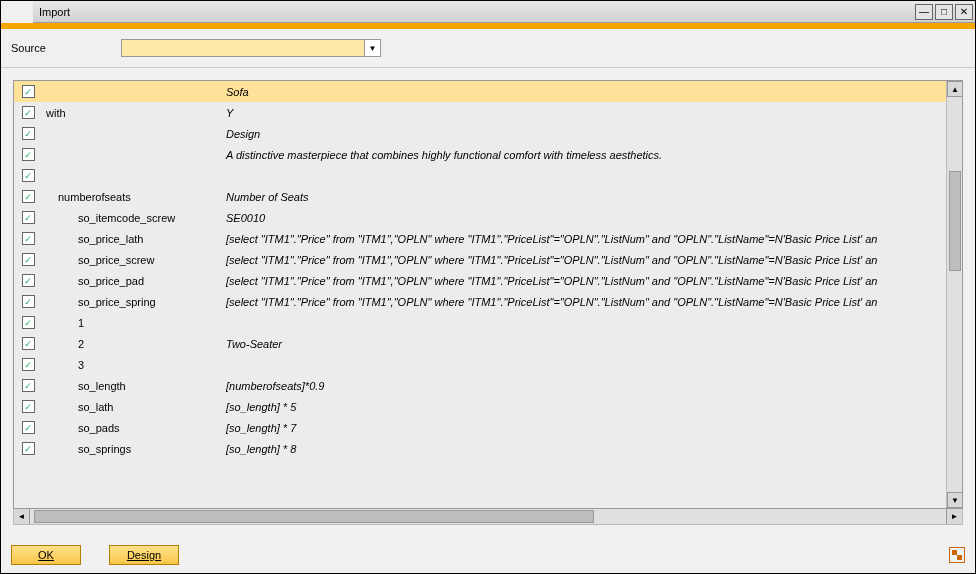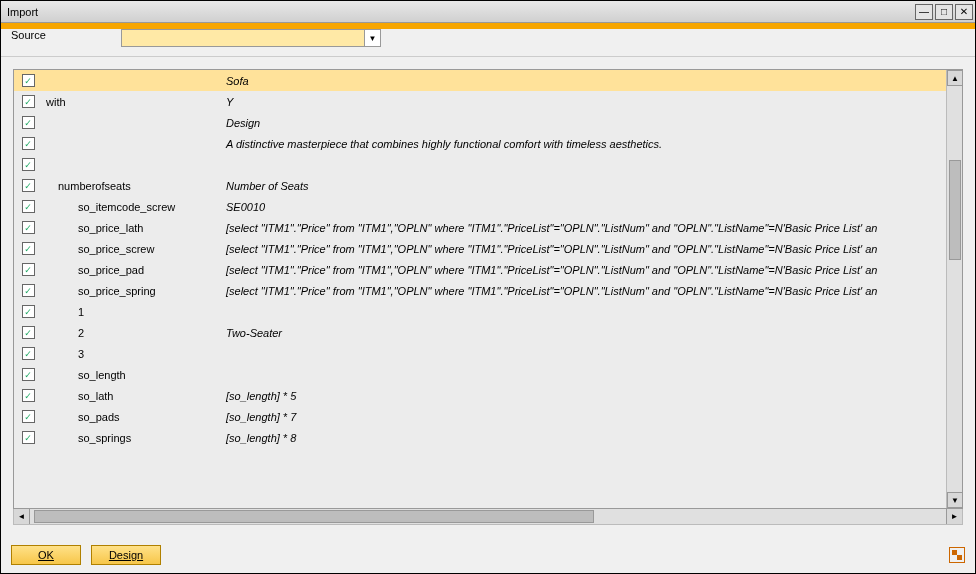--- a/index.html
+++ b/index.html
@@ -18,20 +18,21 @@
     display: flex;
     flex-direction: column;
   }
   .titlebar {
     height: 22px;
     background: linear-gradient(#e8e8e8, #d0d0d0);
     border-bottom: 1px solid #999;
     display: flex;
     align-items: center;
     padding-left: 6px;
+    margin-left: 32px;
   }
   .titlebar .title {
     flex: 1;
     font-size: 11px;
   }
   .titlebar .win-btns {
     display: flex;
     padding-right: 2px;
   }
   .win-btn {
@@ -45,23 +46,23 @@
     justify-content: center;
     font-size: 10px;
     line-height: 1;
     cursor: pointer;
   }
   .accentbar {
     height: 6px;
     background: #f7a600;
   }
   .sourcebar {
-    height: 28px;
-    display: flex;
-    align-items: flex-start;
+    height: 39px;
+    display: flex;
+    align-items: center;
     padding: 0 10px;
     border-bottom: 1px solid #ccc;
     background: #f0f0f0;
     gap: 10px;
   }
   .source-label {
     width: 100px;
   }
   .source-select {
     width: 260px;
@@ -192,21 +193,21 @@
     position:absolute;
     left:20px; top:1px;
     width:560px; height:13px;
     background:#bdbdbd; border:1px solid #999;
   }
   .footer {
     height: 36px;
     display: flex;
     align-items: center;
     padding: 0 10px;
-    gap: 10px;
+    gap: 28px;
     background:#f0f0f0;
   }
   .btn {
     min-width: 70px;
     height: 20px;
     border: 1px solid #b08000;
     background: linear-gradient(#ffe188,#f7c64a);
     display: flex;
     align-items: center;
     justify-content: center;
@@ -344,20 +345,21 @@
             <div class="cell-check">
               <div class="cb">✓</div>
             </div>
             <div class="cell-key indent2">3</div>
           </div>
           <div class="row">
             <div class="cell-check">
               <div class="cb">✓</div>
             </div>
             <div class="cell-key indent2">so_length</div>
+            <div class="cell-val">[numberofseats]*0.9</div>
           </div>
           <div class="row">
             <div class="cell-check">
               <div class="cb">✓</div>
             </div>
             <div class="cell-key indent2">so_lath</div>
             <div class="cell-val">[so_length] * 5</div>
           </div>
           <div class="row">
             <div class="cell-check">

